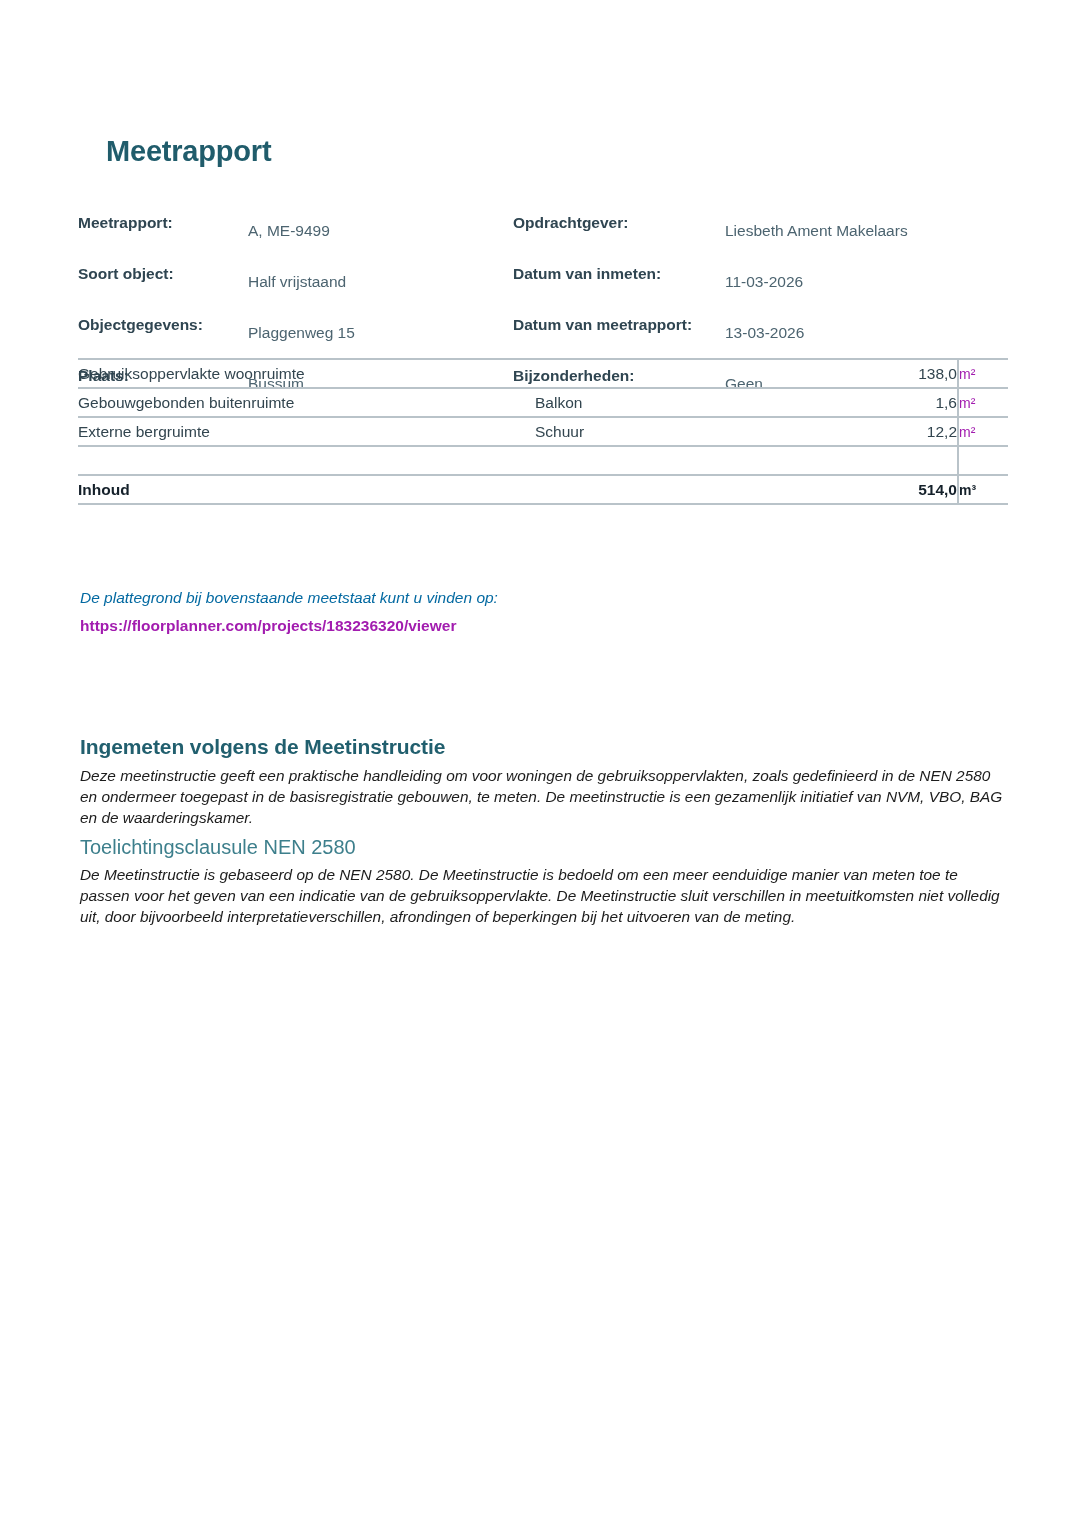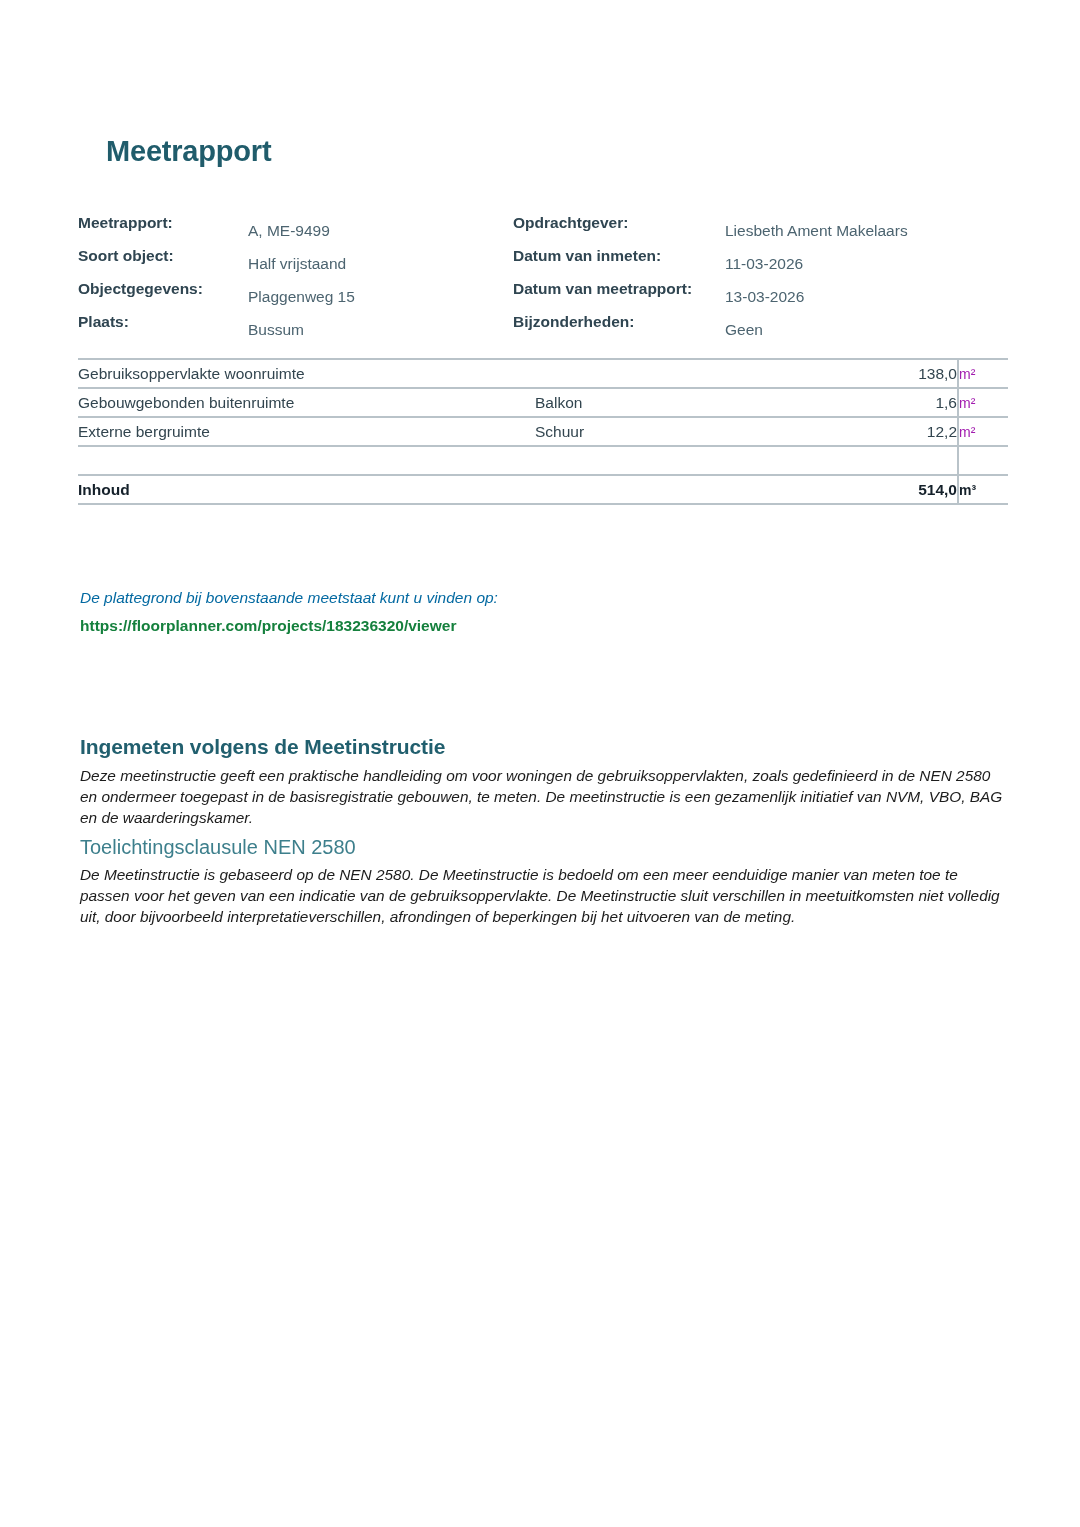--- a/index.html
+++ b/index.html
@@ -42,21 +42,21 @@
     position: absolute;
     left: 78px;
     top: 212px;
     width: 930px;
     display: flex;
     gap: 0px;
   }
   .meta-col {
     display: grid;
     grid-template-columns: auto auto;
-    row-gap: 3px;
+    row-gap: 21px;
   }
   .meta-col.left  { width: 435px; grid-template-columns: 170px auto; }
   .meta-col.right { width: 480px; grid-template-columns: 212px auto; }
 
   .meta-label {
     font-size: 15.5px;
     font-weight: bold;
     color: #2f4551;
     line-height: 22px;
     white-space: nowrap;
@@ -146,21 +146,21 @@
     color: #0369a1;
     line-height: 25px;
     font-style: italic;
   }
   .plan-link {
     position: absolute;
     left: 80px;
     top: 613px;
     font-size: 15.5px;
     font-weight: bold;
-    color: #15803d;
+    color: #a21caf;
     text-decoration: none;
     line-height: 25px;
   }
 
   
   .section-heading {
     position: absolute;
     left: 80px;
     font-size: 21px;
     font-weight: bold;

